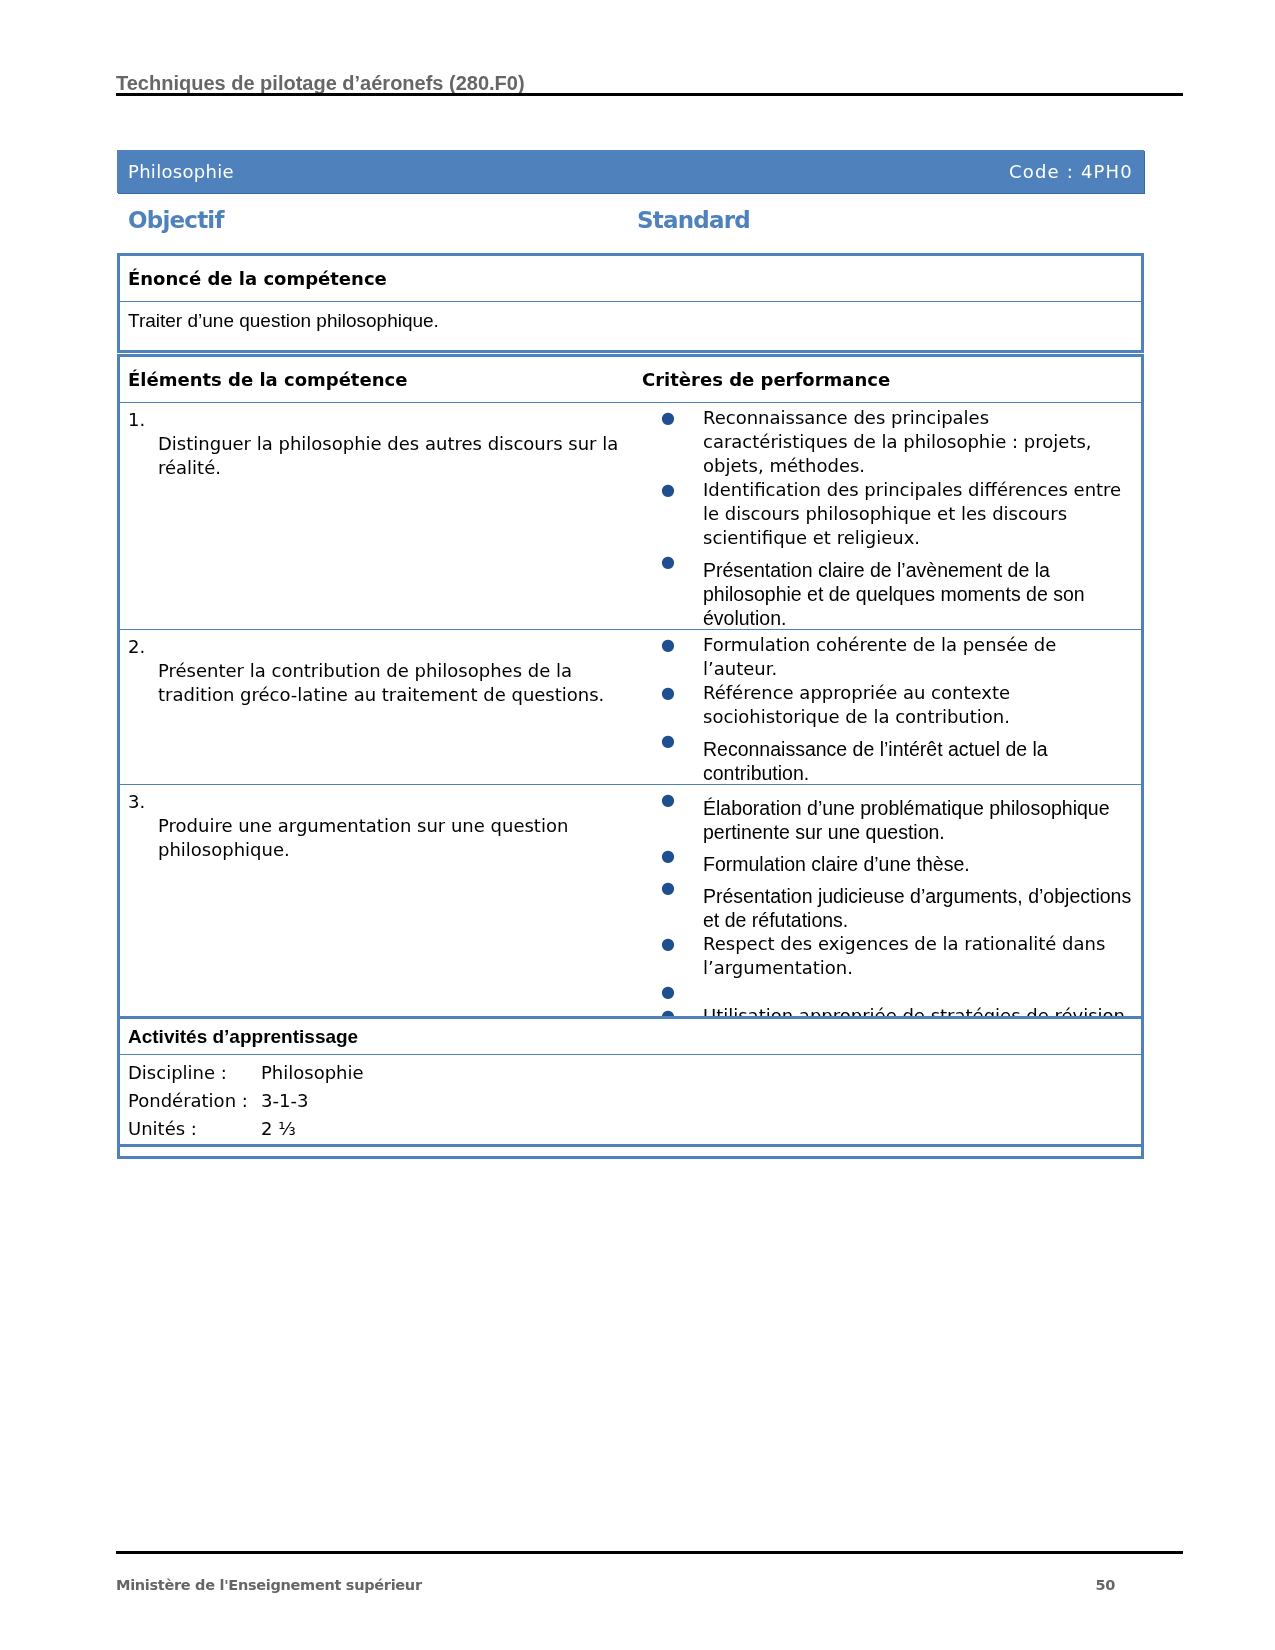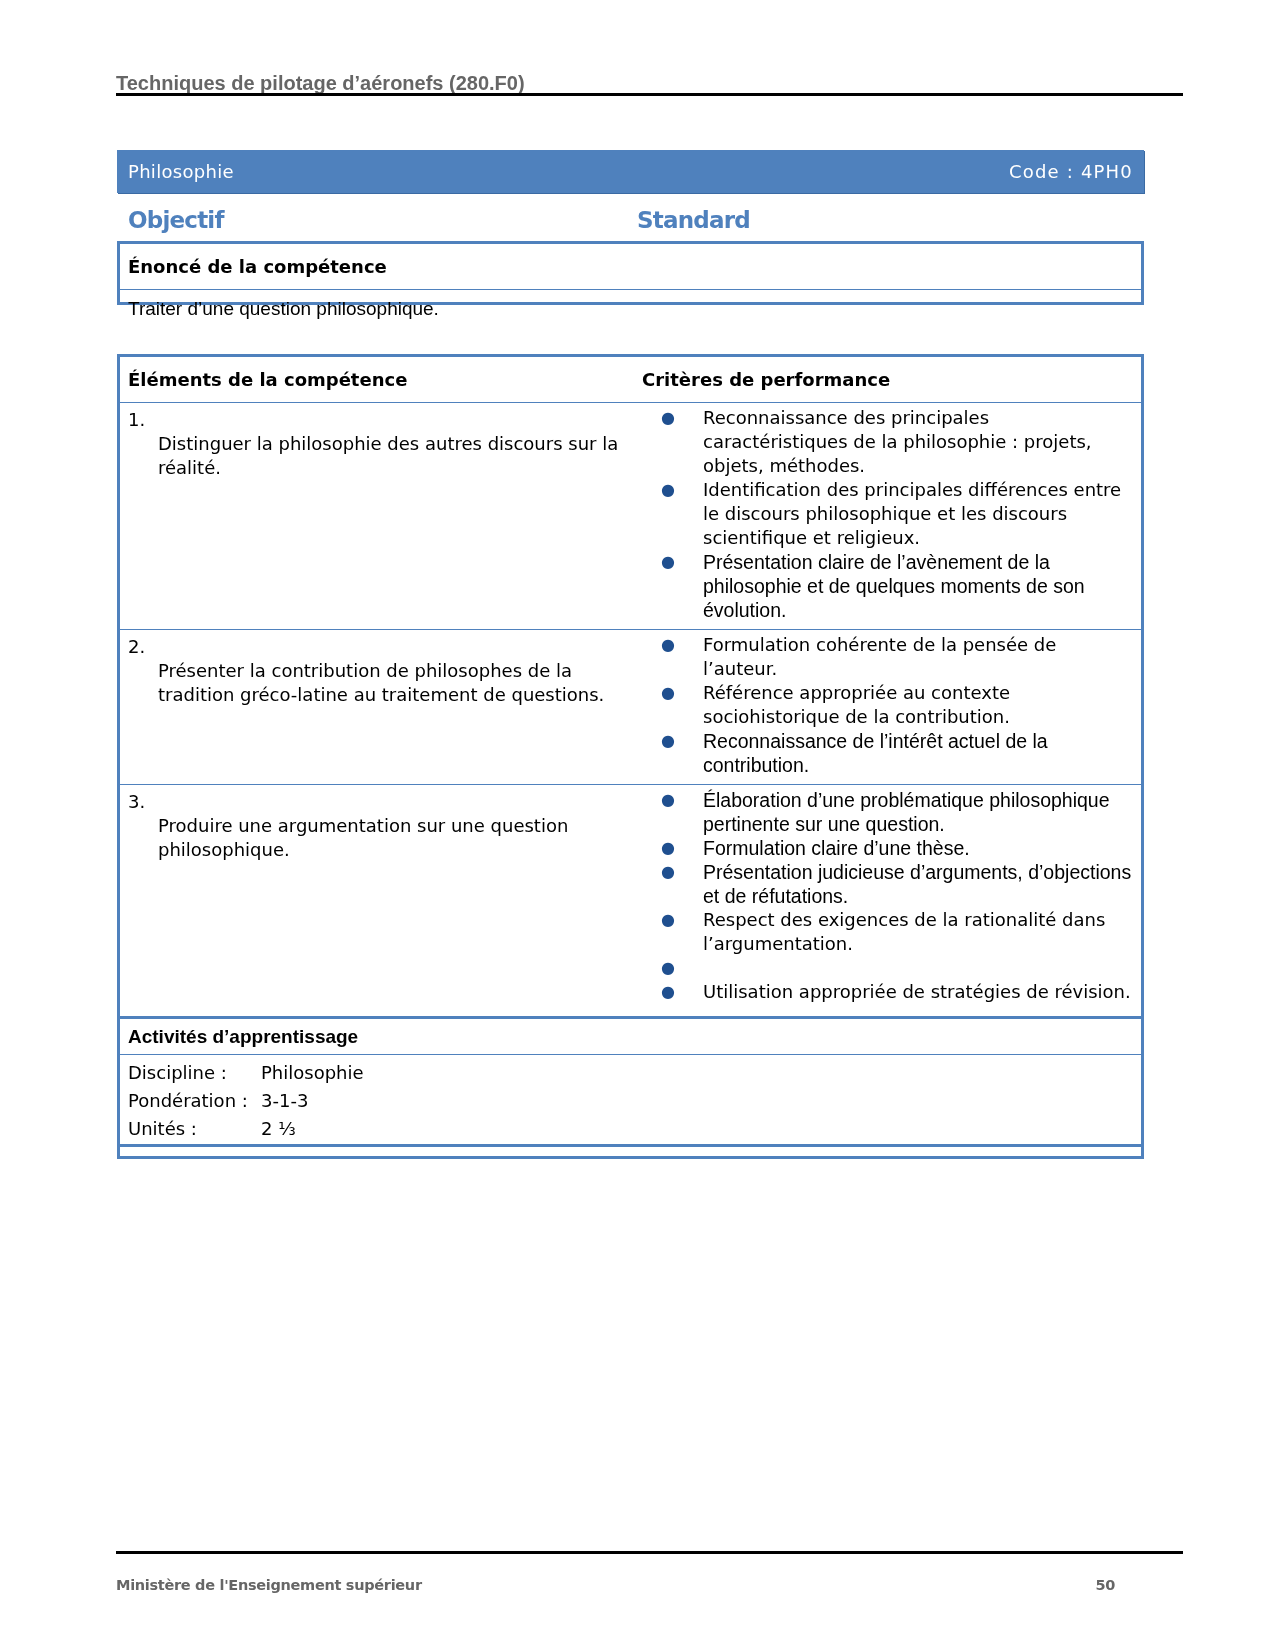--- a/index.html
+++ b/index.html
@@ -15,38 +15,38 @@
       font-size: 18px; letter-spacing: 0.3px; box-shadow: 1px 1px 0 #3a6aa3; }
     .banner .code { letter-spacing: 1.2px; }
 
     .heads { position: absolute; top: 207px; left: 117px; width: 1027px; height: 30px; }
     .heads span { position: absolute; top: 0; font-family: "DejaVu Sans", sans-serif; font-weight: bold; font-size: 23px; color: #4f81bd; letter-spacing: -0.8px; }
     .heads .obj { left: 11px; }
     .heads .std { left: 520px; }
 
     .box { position: absolute; left: 117px; width: 1027px; border: 3px solid #4f81bd; background: #fff; }
     .box .hdr { font-weight: bold; font-size: 18px; padding: 0 8px; display: flex; align-items: center; border-bottom: 1px solid #4f81bd; }
-    .enonce { top: 241px; height: 64px; }
+    .enonce { top: 253px; height: 100px; }
     .enonce .hdr { height: 46px; }
     .enonce .body { font-family: "Liberation Sans", sans-serif; font-size: 19px; padding: 8px 8px 0 8px; }
 
     .elements { top: 354px; height: 805px; }
     .elements .hdr { height: 46px; padding: 0; }
     .elements .hdr .c1 { width: 518px; padding-left: 8px; }
     .elements .hdr .c2 { padding-left: 4px; }
     .row { display: flex; border-bottom: 1px solid #4f81bd; }
     .row:last-child { border-bottom: none; }
     .row .left { width: 518px; padding: 5px 0 0 8px; display: flex; font-size: 18px; line-height: 24px; }
     .row .left .num { width: 30px; flex: none; }
     .row .left .txt { flex: 1; padding-right: 6px; margin-top: 24px; }
     .row .right { flex: 1; padding: 3px 8px 0 0; }
     .crit { display: flex; font-size: 18px; line-height: 24px; }
     .crit .bul { width: 65px; flex: none; text-align: right; padding-right: 28px; color: #1f4f8f; font-size: 16px; }
     .crit .t { flex: 1; }
-    .crit .t.sans { font-family: "Liberation Sans", sans-serif; font-size: 19.5px; }
+    .crit .t.sans { font-family: "Liberation Sans", sans-serif; font-size: 19.5px; margin-top: 8px; }
     .r1 { height: 227px; }
     .r2 { height: 155px; }
     .r3 { flex: 1; }
 
     .activ { top: 1016px; height: 131px; }
     .activ .hdr { height: 36px; }
     .activ .body { padding: 4px 8px 2px 8px; font-size: 18px; line-height: 28px; }
     .kv { display: flex; }
     .kv .k { width: 133px; }
 

